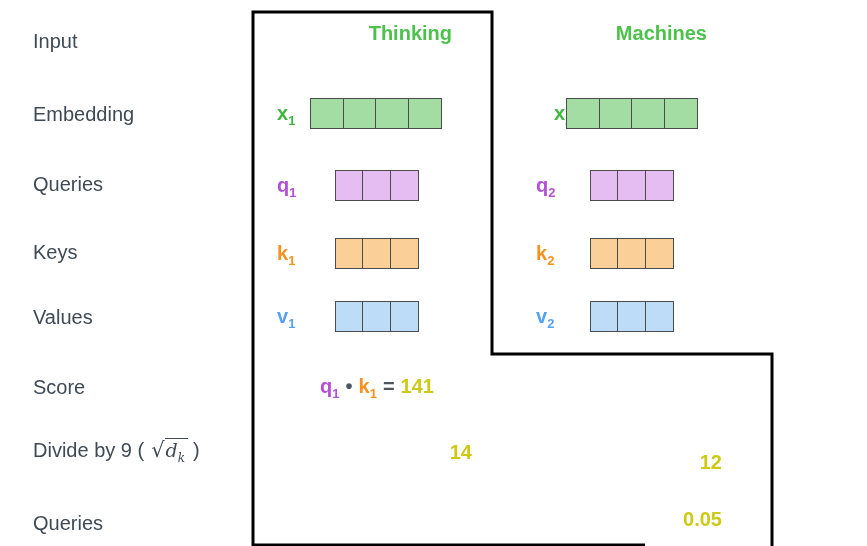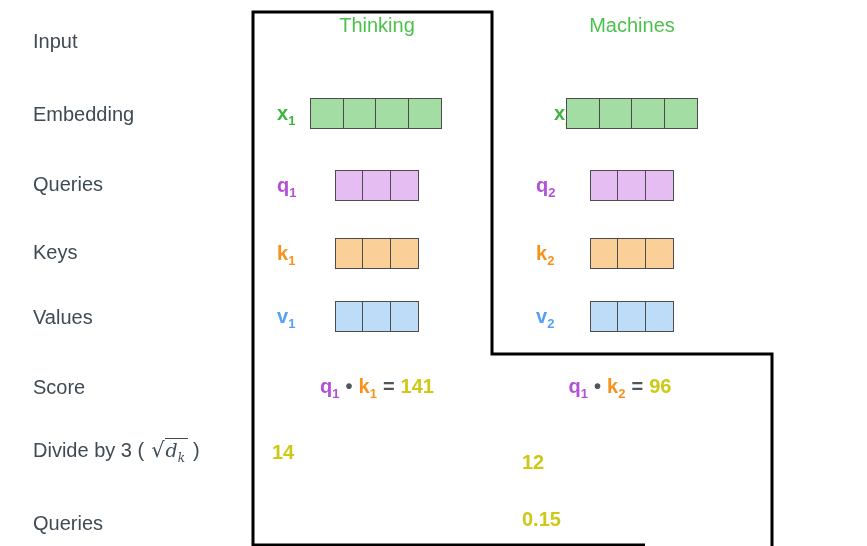--- a/index.html
+++ b/index.html
@@ -29,23 +29,23 @@
   }
   .math-radical .rad{font-style:normal;font-size:21px;}
   .math-radical .radicand{
     border-top:1.4px solid var(--text);
     padding:0 3px 0 1px;
   }
   .math-radical sub{font-size:12px;}
 
   
   .col-title{
-    position:absolute;top:14px;width:150px;
-    text-align:center;
-    font-size:20px;font-weight:normal;
+    position:absolute;top:22px;width:150px;
+    text-align:right;
+    font-size:20px;font-weight:bold;
     color:var(--green_title);
   }
 
   
   .vec-label{
     position:absolute;
     font-size:20px;font-weight:bold;
     line-height:24px;
   }
   .vec-label sub, .score-line sub{font-size:13px;}
@@ -76,42 +76,42 @@
   
   .score-line{
     position:absolute;width:200px;
     text-align:center;
     font-size:20px;font-weight:bold;
     white-space:nowrap;
   }
   .score-line .part{margin:0 3px;}
   .num{
     position:absolute;width:200px;
-    text-align:left;
+    text-align:right;
     font-size:20px;font-weight:bold;
   }
 </style>
 </head>
 <body>
 
 <div id="stage">
 
   <svg id="outline-svg" width="867" height="546">
     <path d="M253,546 L253,12 L492,12 L492,354 L772,354 L772,546" fill="none" stroke-width="3" style="stroke:var(--outline)"></path>
     <path d="M253,545 L645,545" fill="none" stroke-width="3" style="stroke:var(--outline)"></path>
   </svg>
 
   <div class="row-label" style="top:29px">Input</div>
   <div class="row-label" style="top:102px">Embedding</div>
   <div class="row-label" style="top:172px">Queries</div>
   <div class="row-label" style="top:240px">Keys</div>
   <div class="row-label" style="top:305px">Values</div>
   <div class="row-label" style="top:375px">Score</div>
   <div class="row-label" style="top:438px">
-    <span>Divide by 3 (</span><span class="math-radical"><span class="rad">√</span><span class="radicand"><span>d</span><sub>k</sub></span></span><span>)</span>
+    <span>Divide by 9 (</span><span class="math-radical"><span class="rad">√</span><span class="radicand"><span>d</span><sub>k</sub></span></span><span>)</span>
   </div>
   <div class="row-label" style="top:511px">Queries</div>
 
   <div class="col-title" style="left:302px">Thinking</div>
   <div class="col-title" style="left:557px">Machines</div>
 
   <div class="vec-label c-green" style="left:277px;top:101px"><span>x</span><sub>1</sub></div>
   <div class="vec fill-green" style="left:310px;top:98px;width:132px">
       <div class="cell"></div>
       <div class="cell"></div>
@@ -165,22 +165,19 @@
   <div class="vec-label c-blue" style="left:536px;top:304px"><span>v</span><sub>2</sub></div>
   <div class="vec fill-blue" style="left:590px;top:301px;width:84px">
       <div class="cell"></div>
       <div class="cell"></div>
       <div class="cell"></div>
     </div>
 
   <div class="score-line" style="left:277px;top:375px">
     <span class="part c-purple"><span>q</span><sub>1</sub></span><span class="part c-op">•</span><span class="part c-orange"><span>k</span><sub>1</sub></span><span class="part c-op">=</span><span class="part c-yellow">141</span>
   </div>
-  <div class="score-line" style="left:520px;top:375px">
-    <span class="part c-purple"><span>q</span><sub>1</sub></span><span class="part c-op">•</span><span class="part c-orange"><span>k</span><sub>2</sub></span><span class="part c-op">=</span><span class="part c-yellow">96</span>
-  </div>
 
   <div class="num c-yellow" style="left:272px;top:441px">14</div>
   <div class="num c-yellow" style="left:522px;top:451px">12</div>
 
-  <div class="num c-yellow" style="left:522px;top:508px">0.15</div>
+  <div class="num c-yellow" style="left:522px;top:508px">0.05</div>
 
 </div>
 
 </body></html>

